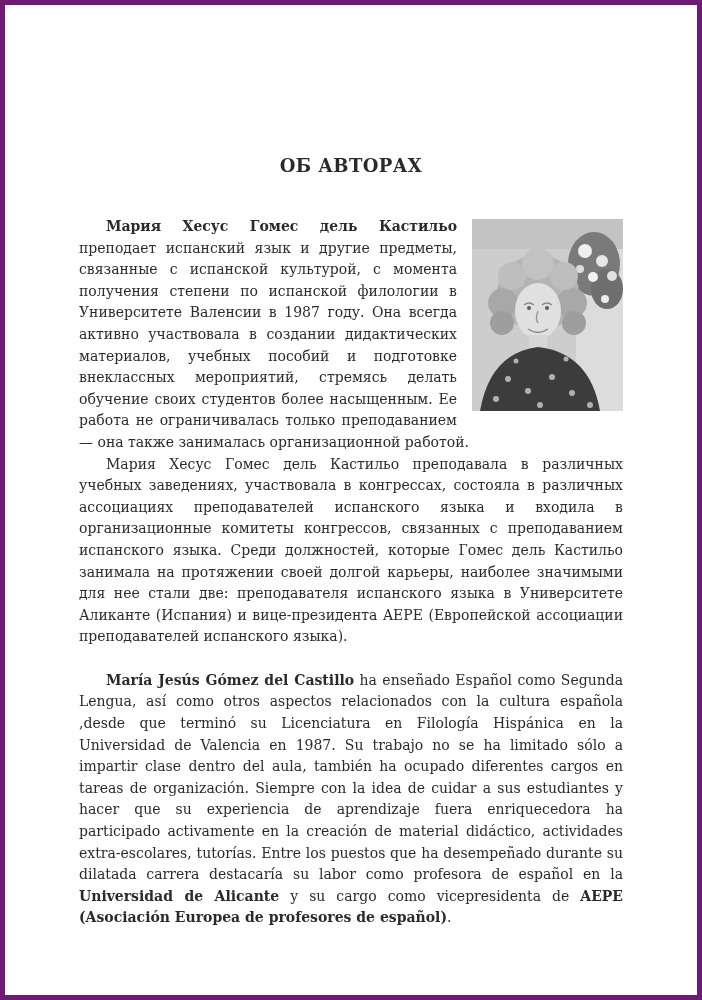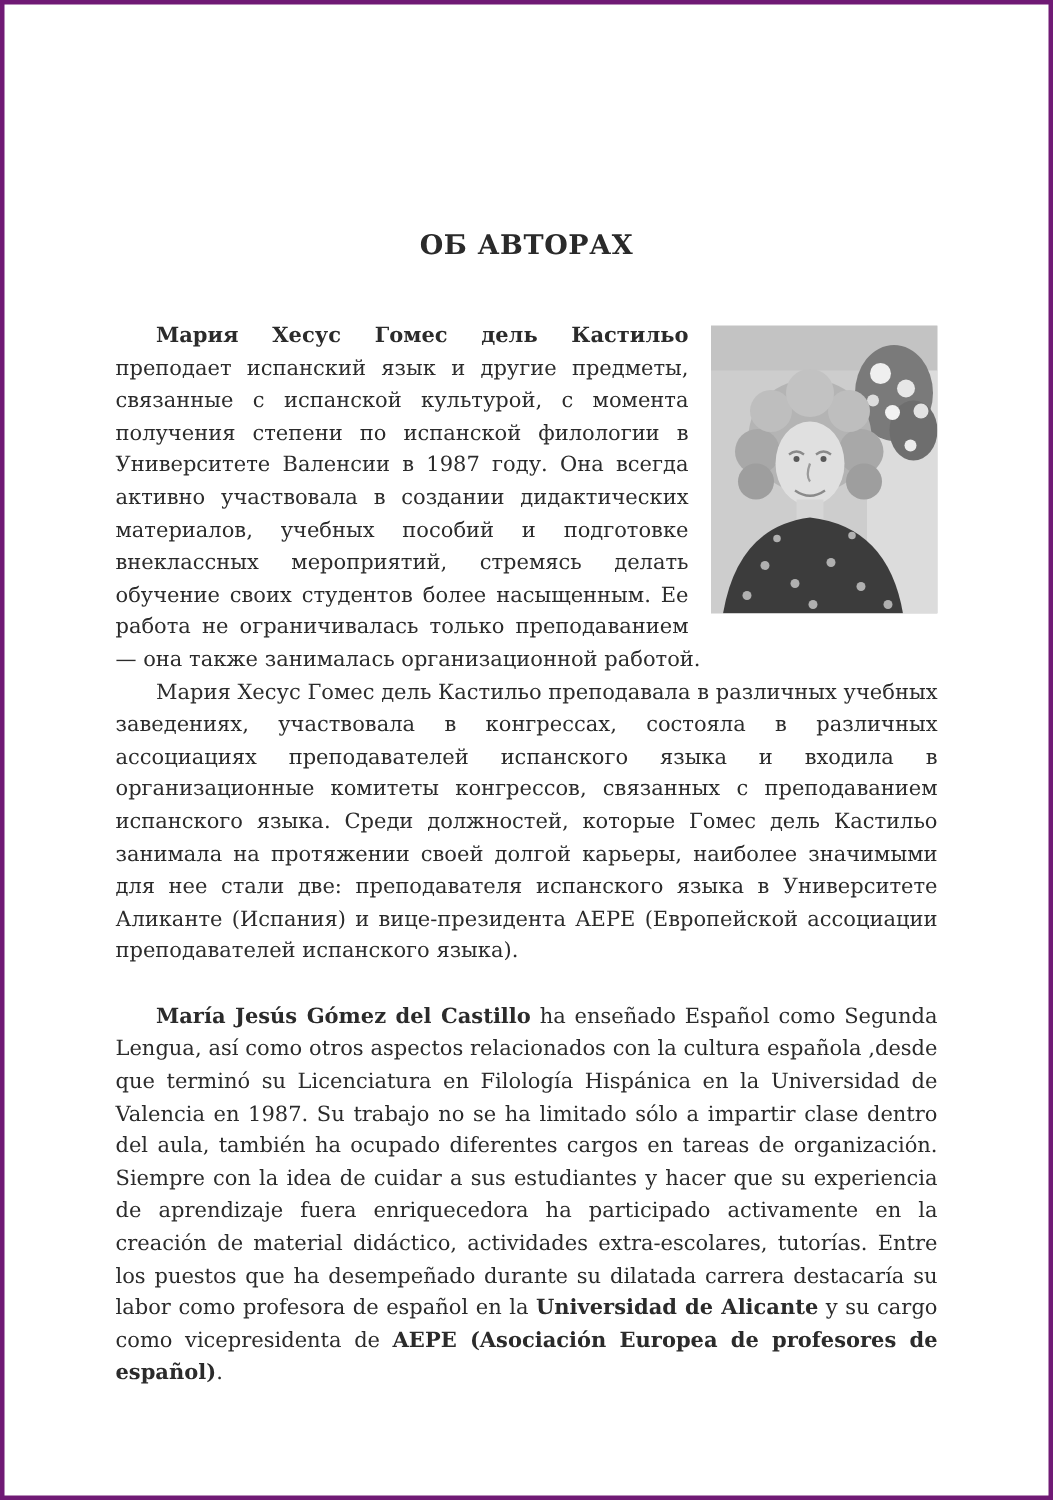--- a/index.html
+++ b/index.html
@@ -7,21 +7,21 @@
     padding: 0;
     background: #ffffff;
     font-family: "DejaVu Serif", "Liberation Serif", serif;
   }
   .page {
     position: relative;
     width: 702px;
     height: 1000px;
     box-sizing: border-box;
     background: #ffffff;
-    border: 3px solid #701a75;
+    border: 5px solid #701a75;
     overflow: hidden;
   }
   .content {
     box-sizing: border-box;
     padding: 146px 74px 0 74px;
     color: #2b2b2b;
   }
   .title-block {
     text-align: center;
     margin-bottom: 36px;

